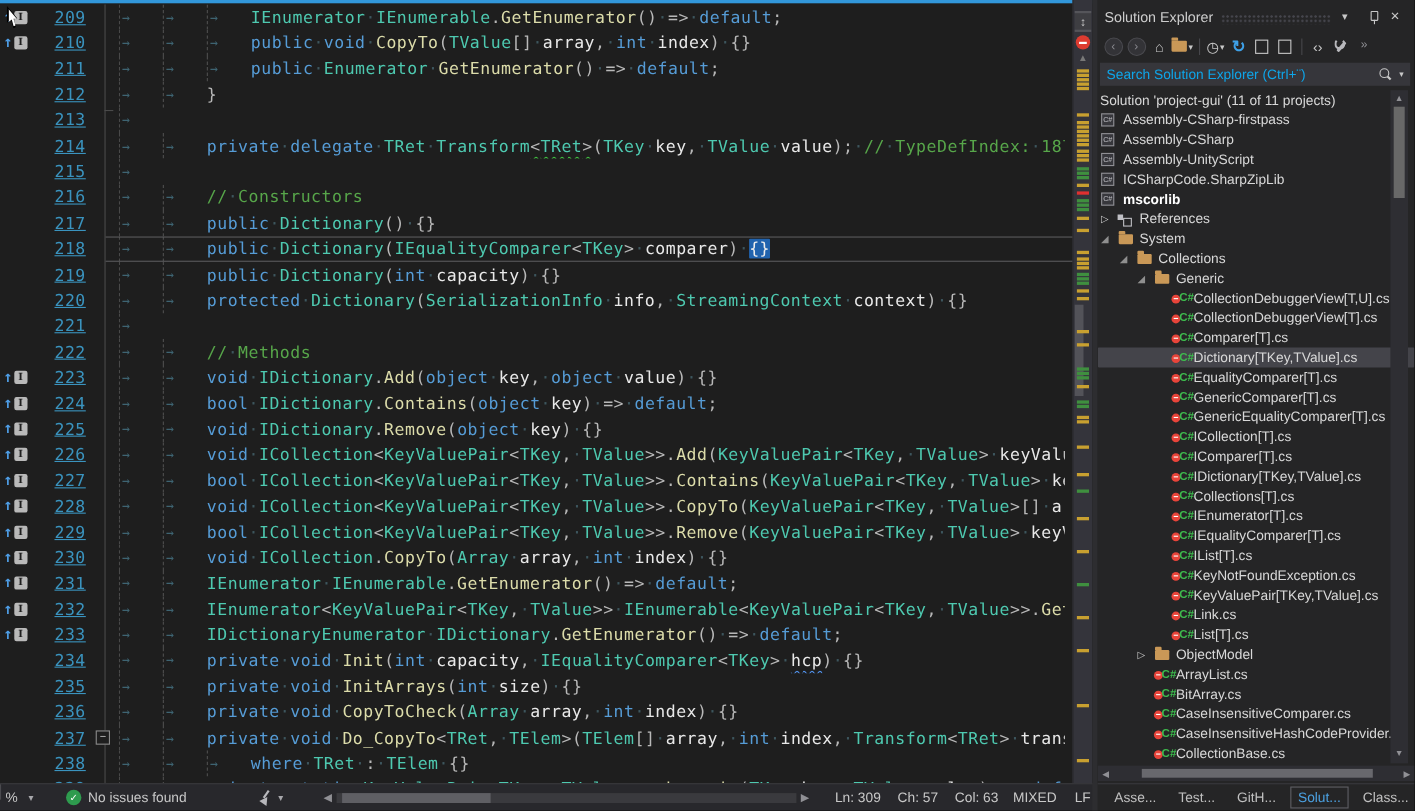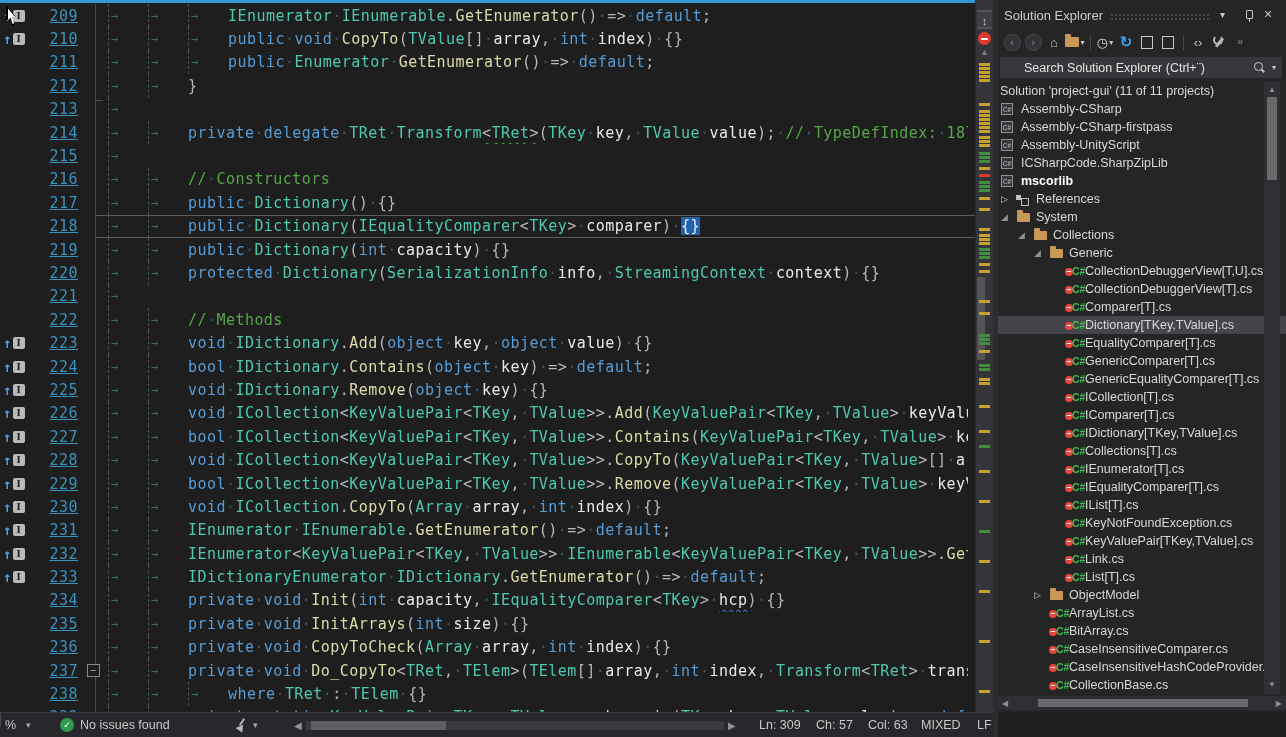--- a/index.html
+++ b/index.html
@@ -98,21 +98,21 @@
   .ic-folder{width:14px;height:10px;background:#C99857;border-radius:1px;position:relative;}
   .ic-folder::before{content:"";position:absolute;left:0;top:-3px;width:6px;height:3px;background:#C99857;border-radius:1px 1px 0 0;}
   .ic-docs{width:10px;height:11px;border:1px solid #C8C8C8;position:relative;background:#252526;}
   .ic-docs::before{content:"";position:absolute;left:-4px;top:2px;width:10px;height:11px;border:1px solid #C8C8C8;background:#252526;z-index:-1;}
   .ic-wrench{width:14px;height:14px;position:relative;}
   .ic-wrench::before{content:"";position:absolute;left:6px;top:2px;width:3px;height:11px;background:#B8B8BC;transform:rotate(40deg);border-radius:1px;}
   .ic-wrench::after{content:"";position:absolute;left:1px;top:0px;width:6px;height:6px;border:2px solid #B8B8BC;border-radius:50%;border-top-color:transparent;}
   .tbi.ovf{font-size:11px;color:#909095;align-self:flex-start;margin-top:0;}
 
   #psearch{position:absolute;left:2px;top:57px;width:282px;height:21px;background:#36363B;display:flex;align-items:center;box-sizing:border-box;}
-  #psearch .ph-text{color:#e5e5e5;font-size:12.5px;padding-left:24px;flex:1;}
+  #psearch .ph-text{color:#0ea5e9;font-size:12.5px;padding-left:6px;flex:1;}
   #ic-mag{position:relative;width:14px;height:14px;margin-right:6px;}
   #ic-mag::before{content:"";position:absolute;left:2px;top:1px;width:7px;height:7px;border:1.5px solid #C8C8C8;border-radius:50%;}
   #ic-mag::after{content:"";position:absolute;left:9.5px;top:9px;width:4px;height:1.5px;background:#C8C8C8;transform:rotate(45deg);}
   #psearch .crt{font-size:8px;color:#C8C8C8;margin-right:6px;}
 
   #ptree{position:absolute;left:0;top:82px;width:288px;height:612px;overflow:hidden;font-size:12.5px;}
   .trow{height:18px;display:flex;align-items:center;white-space:nowrap;position:relative;}
   .trow.sel{background:#44444A;}
   .trow .lbl{color:#D8D8D8;}
   .trow.bold .lbl{color:#FFFFFF;font-weight:bold;}
@@ -930,27 +930,27 @@
     </div>
 
     <div id="ptree">
         <div class="trow" style="padding-left: 2px;">
           <span class="lbl">Solution 'project-gui' (11 of 11 projects)</span>
         </div>
         <div class="trow" style="padding-left: 3px;">
           <span class="tic">
             <span class="proj">C#</span>
           </span>
+          <span class="lbl">Assembly-CSharp-firstpass</span>
+        </div>
+        <div class="trow" style="padding-left: 3px;">
+          <span class="tic">
+            <span class="proj">C#</span>
+          </span>
           <span class="lbl">Assembly-CSharp</span>
-        </div>
-        <div class="trow" style="padding-left: 3px;">
-          <span class="tic">
-            <span class="proj">C#</span>
-          </span>
-          <span class="lbl">Assembly-CSharp-firstpass</span>
         </div>
         <div class="trow" style="padding-left: 3px;">
           <span class="tic">
             <span class="proj">C#</span>
           </span>
           <span class="lbl">Assembly-UnityScript</span>
         </div>
         <div class="trow" style="padding-left: 3px;">
           <span class="tic">
             <span class="proj">C#</span>
@@ -1235,14 +1235,21 @@
       <span class="th"></span>
       <span class="dn">▼</span>
     </div>
     <div id="hsb">
       <span class="lt">◀</span>
       <span class="th"></span>
       <span class="rt">▶</span>
     </div>
   </div>
 
+  <div id="tstrip">
+      <div class="dtab">Asse...</div>
+      <div class="dtab">Test...</div>
+      <div class="dtab">GitH...</div>
+      <div class="dtab active">Solut...</div>
+      <div class="dtab">Class...</div>
+    </div>
 
 </div>
 
 </body></html>

